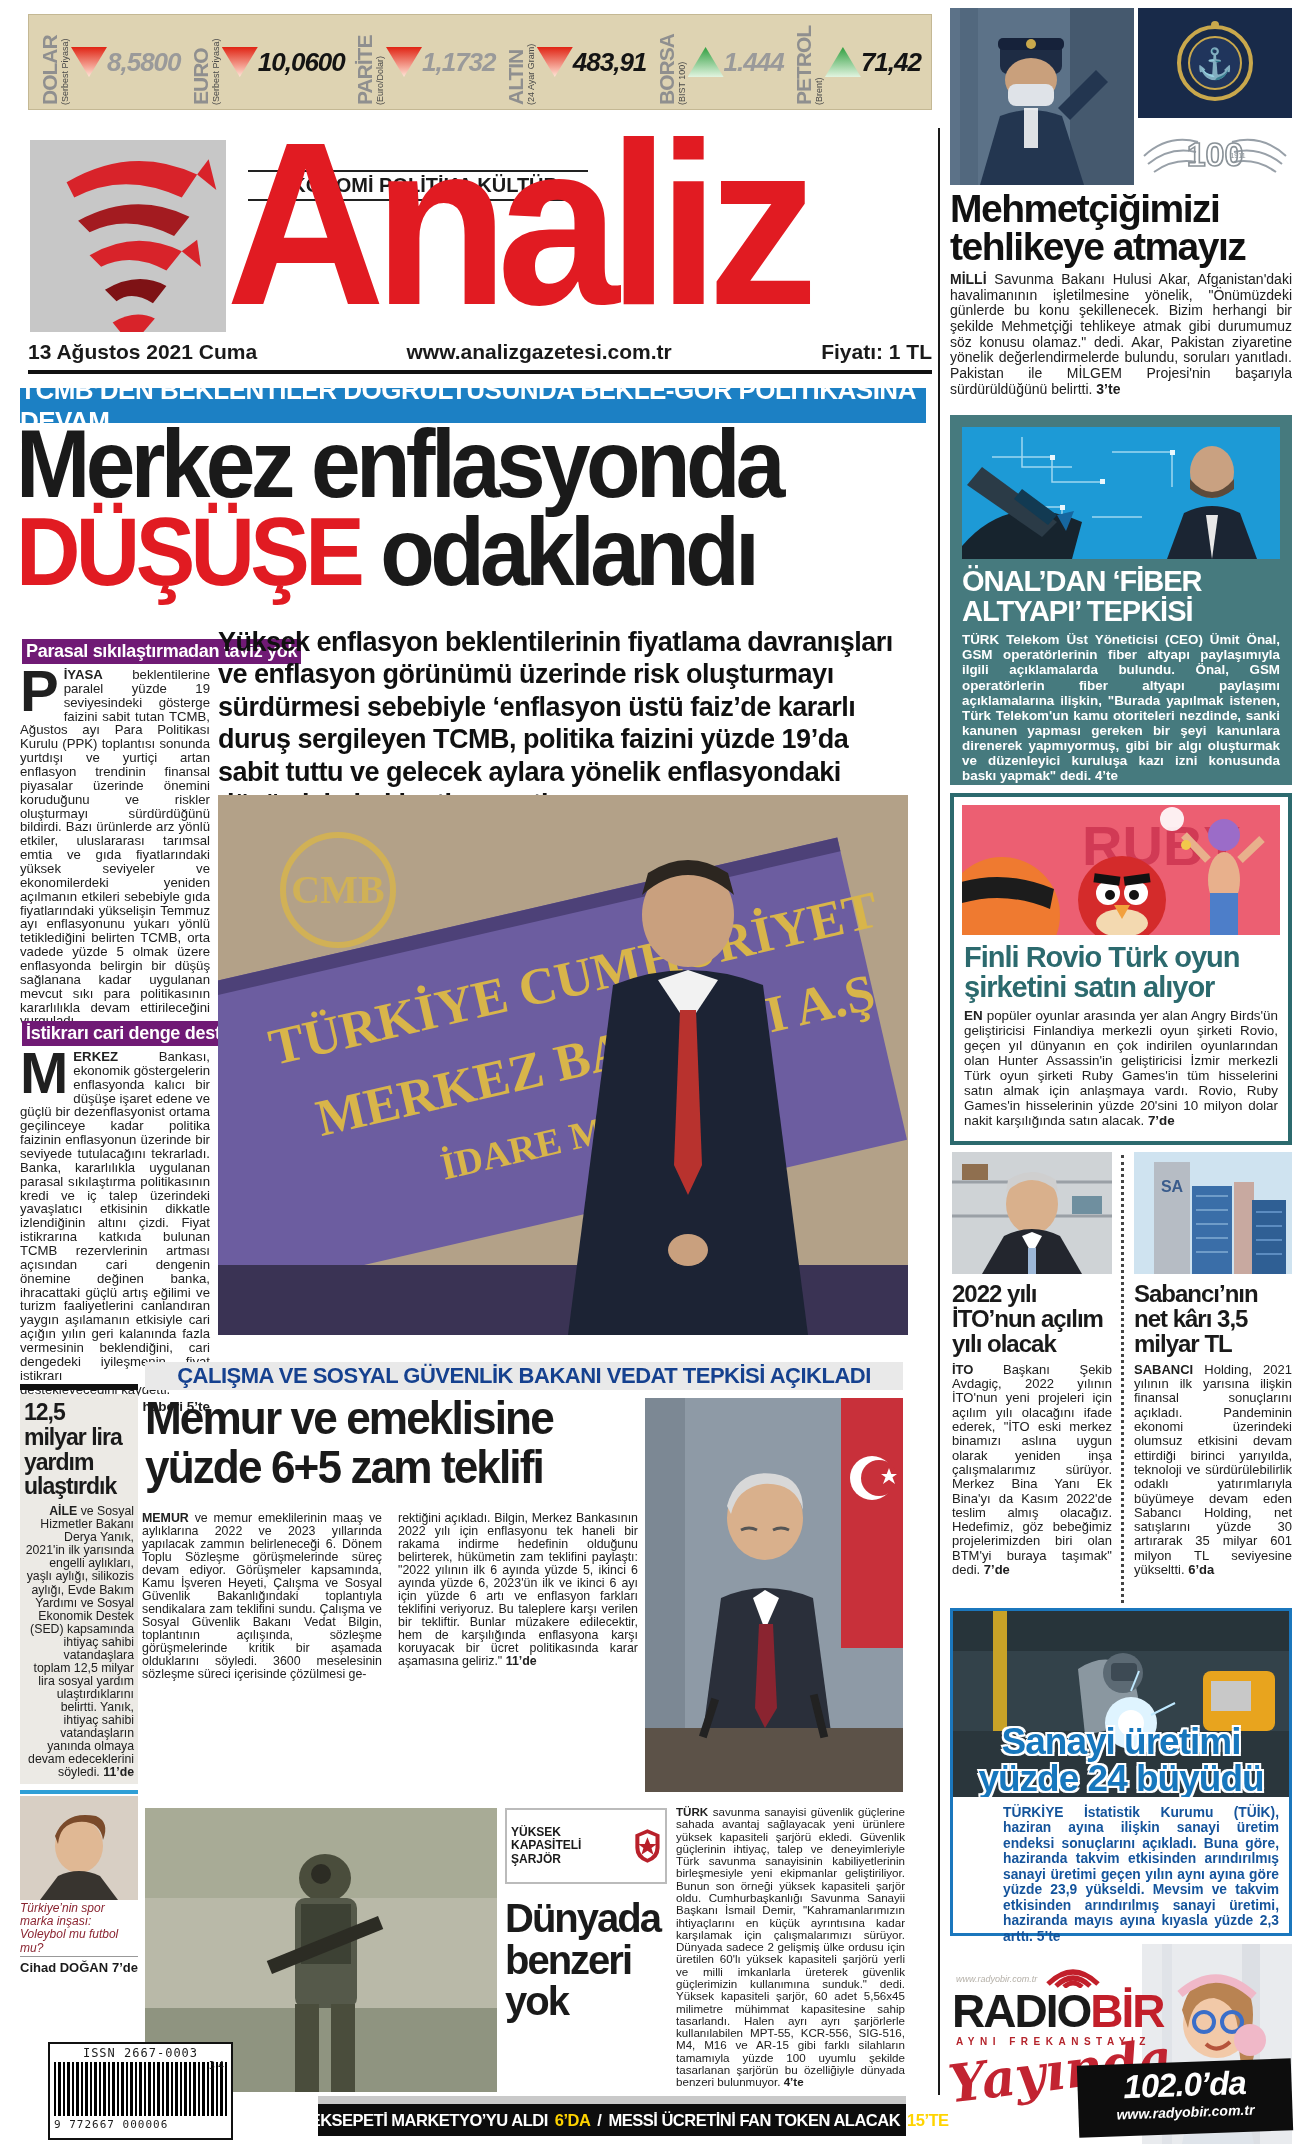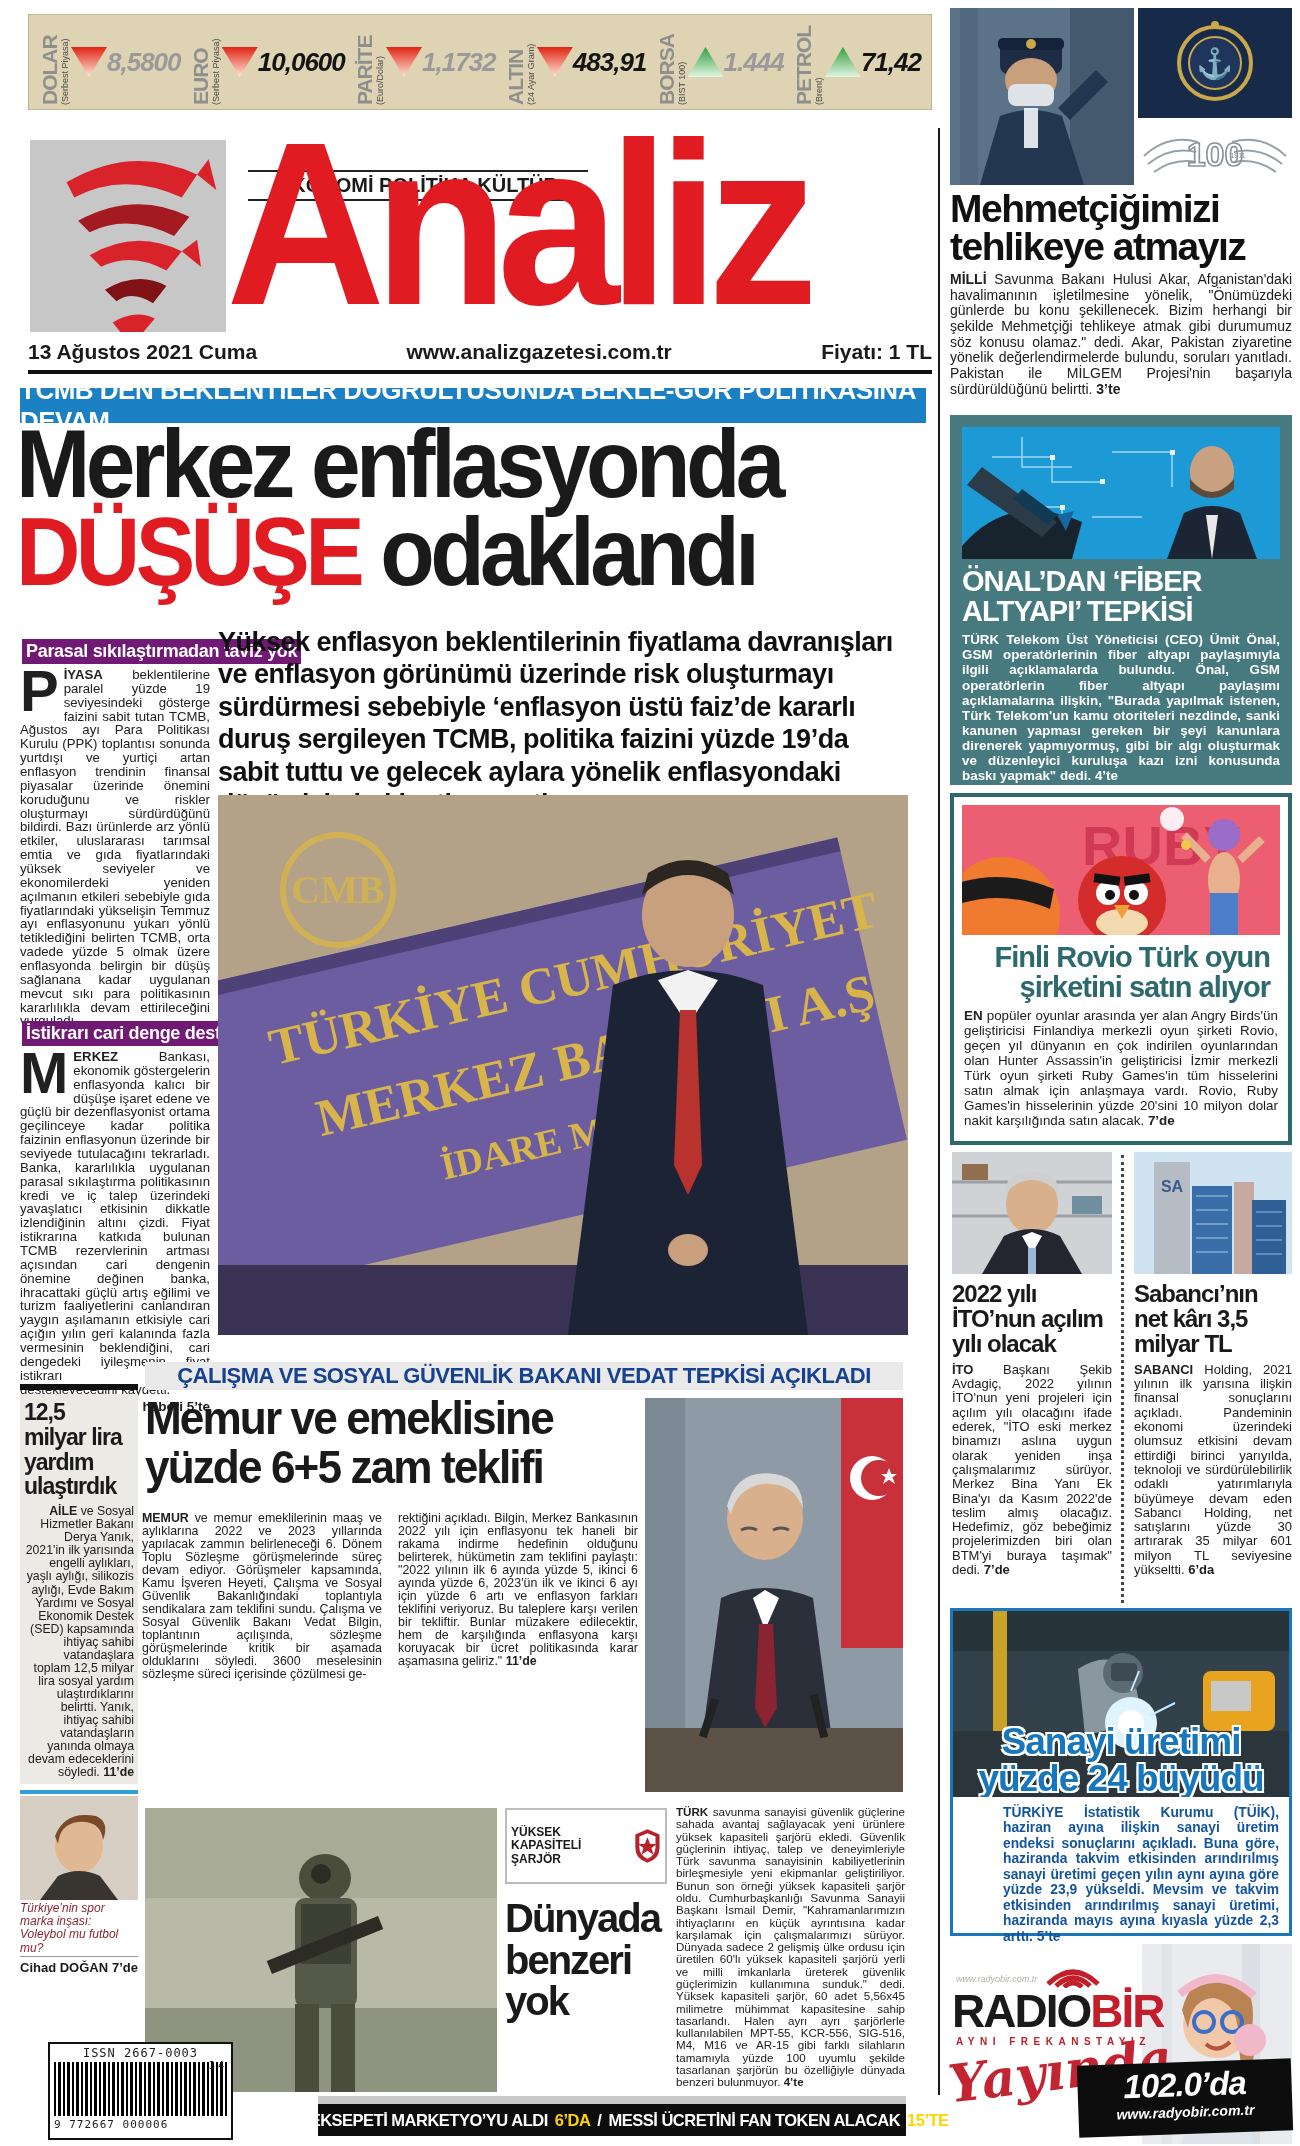--- a/index.html
+++ b/index.html
@@ -41,21 +41,21 @@
   .ph svg{display:block;width:100%;height:100%;}
   
   #vdiv{left:938px;top:128px;width:2px;height:1967px;background:#1a1a1a;}
   
   .sb-h{font-weight:bold;letter-spacing:-1.5px;line-height:.98;color:#111;}
   .sb-body{font-size:14px;line-height:1.12;text-align:justify;color:#202020;}
   #onalBox{left:950px;top:415px;width:342px;height:370px;background:#467a7e;box-sizing:border-box;padding:12px;}
   #onalBox .hd{color:#fff;font-weight:bold;font-size:29px;line-height:1.02;letter-spacing:-1px;margin:8px 0 6px;}
   #onalBox .bd{color:#fff;font-size:13.4px;line-height:1.13;font-weight:bold;text-align:justify;}
   #rovioBox{left:950px;top:793px;width:342px;height:352px;border:4px solid #2c6a6e;box-sizing:border-box;background:#fff;padding:8px;}
-  #rovioBox .hd{color:#2c6a6e;font-weight:bold;font-size:29px;line-height:1.02;letter-spacing:-1px;margin:8px 10px 6px;text-align:right;}
+  #rovioBox .hd{color:#2c6a6e;font-weight:bold;font-size:29px;line-height:1.02;letter-spacing:-1px;margin:8px 2px 6px;}
   #rovioBox .bd{font-size:13.4px;line-height:1.12;text-align:justify;color:#202020;margin:0 2px;}
   .twocol-h{font-weight:bold;font-size:24px;line-height:1.04;letter-spacing:-1px;margin:8px 0 6px;}
   .twocol-b{font-size:13px;line-height:1.1;text-align:justify;color:#202020;}
   #dotdiv{left:1121px;top:1155px;height:448px;border-left:3px dotted #444;}
   #sanayiBox{left:950px;top:1608px;width:342px;height:328px;border:3px solid #1b77bd;box-sizing:border-box;background:#fff;}
   #sanayiBox .hd{position:absolute;left:0;right:0;top:112px;text-align:center;font-size:37px;font-weight:bold;letter-spacing:-1px;line-height:1.0;color:#1777bd;text-shadow:-2px -2px 0 #fff,2px -2px 0 #fff,-2px 2px 0 #fff,2px 2px 0 #fff,0 2px 0 #fff,0 -2px 0 #fff;}
   #sanayiBox .bd{padding:8px 10px;color:#14549c;font-weight:bold;font-size:13.8px;line-height:1.12;text-align:justify;margin-left:40px;}
   
   #radio{left:950px;top:1944px;width:342px;height:200px;background:#fff;}
   #radio .smallurl{position:absolute;left:6px;top:30px;font-size:9px;color:#b5b0a8;font-style:italic;}

